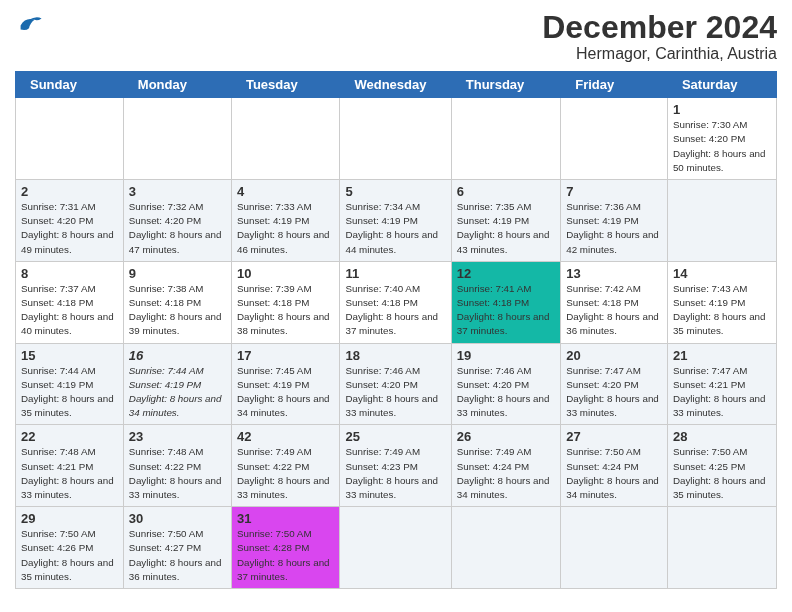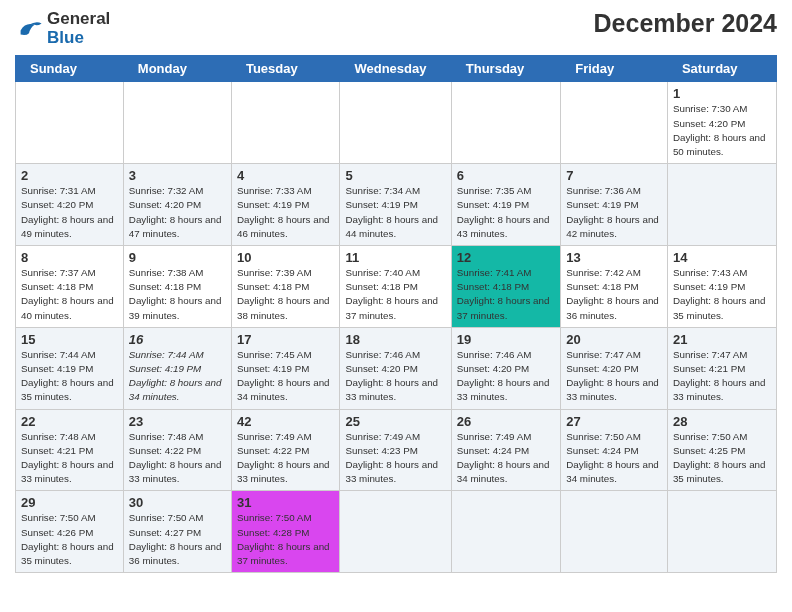--- a/index.html
+++ b/index.html
@@ -27,21 +27,21 @@
       gap: 4px;
     }
     .logo-bird {
       width: 28px;
       height: 28px;
     }
     .title-block {
       text-align: right;
     }
     .month-title {
-      font-size: 25px;
+      font-size: 32px;
       font-weight: bold;
       color: #333;
       line-height: 1.1;
     }
     .location {
       font-size: 16px;
       color: #333;
     }
     .calendar {
       width: 100%;
@@ -87,29 +87,24 @@
 </head>
 <body>
 
 <div class="page">
   <div class="header">
     <div class="logo">
       <svg class="logo-bird" viewBox="0 0 40 40">
         <path d="M8 22 Q15 10 28 14 Q22 18 20 26 Q16 30 8 28 Z" fill="#1a6aad"></path>
         <path d="M20 14 Q30 8 38 12 Q32 16 28 14 Z" fill="#1a6aad"></path>
       </svg>
-      <div>
-        <div style="font-size:17px;font-weight:bold;line-height:1.1;">
-          <span style="color:#333">General</span><br>
-          <span style="color:#1a6aad">Blue</span>
-        </div>
-      </div>
     </div>
     <div class="title-block">
       <div class="month-title">December 2024</div>
+      <div class="location">Hermagor, Carinthia, Austria</div>
     </div>
   </div>
 
   <table class="calendar">
     <thead>
       <tr>
         <th>Sunday</th>
         <th>Monday</th>
         <th>Tuesday</th>
         <th>Wednesday</th>

